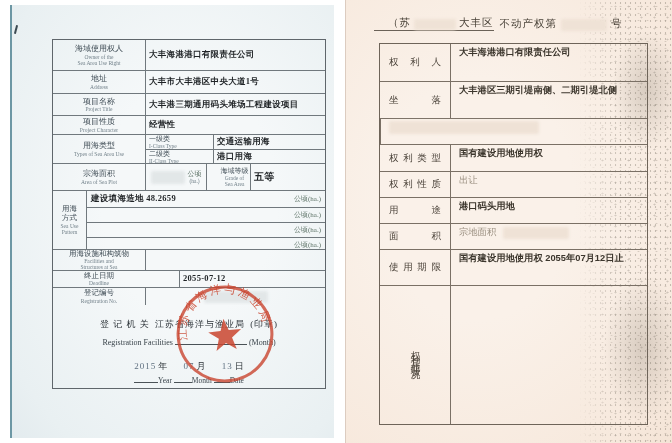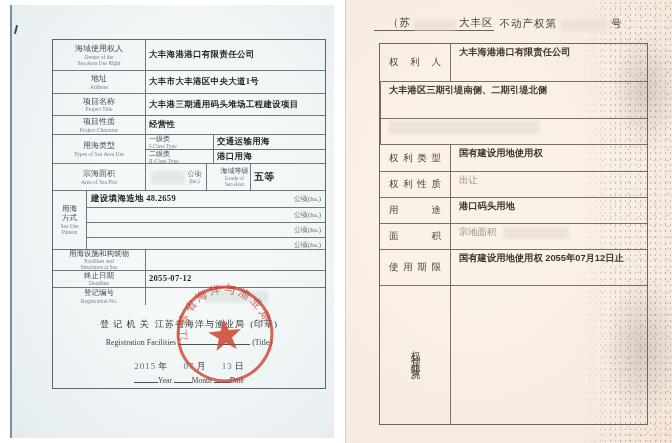--- a/index.html
+++ b/index.html
@@ -33,21 +33,21 @@
   .grow{flex:1;}
   .zh{color:#3e4b54;font-size:8px;}
   .en{color:#72818a;font-size:5.5px;line-height:1.1;}
   .val-txt{color:#1f2326;font-size:8.5px;font-weight:600;letter-spacing:.3px;}
   .sub{display:flex;flex-direction:column;flex:1;}
   .subrow{display:flex;border-top:1px solid #70787d;flex:none;}
   .subrow:first-child{border-top:none;}
   .unit{color:#5e7468;font-size:7px;margin-left:auto;padding-right:4px;align-self:center;}
   .r1{height:30px;}.r2{height:22px;}.r3{height:21px;}.r4{height:18px;}
   .r5{height:28px;}.r6{height:26px;}.r7{height:58px;}
-  .r8{height:20px;}.r9{height:16px;}.r10{height:17px;}
+  .r8{height:20px;}.r9{height:16px;gap:34px;}.r10{height:17px;}
   .h14{height:14px;}.h16{height:16px;}
   .redact{display:inline-block;background:#e6e3de;border-radius:2px;filter:blur(1.6px);vertical-align:middle;}
   .redact-b{background:#e2e7e8;}
   
   .reg{flex:1;position:relative;font-size:9px;color:#2c3338;padding-top:14px;text-align:center;}
   .reg-line1{letter-spacing:1px;}
   .reg-auth{margin:0 2px;}
   .reg-line2{margin-top:7px;font-size:8px;color:#3a444b;}
   .ul{display:inline-block;border-bottom:1px solid #4a5257;height:8px;vertical-align:baseline;}
   .reg-line3{margin-top:13px;font-size:9px;}
@@ -255,21 +255,21 @@
 
     <div class="reg">
       <div class="reg-line1">
         <span>登 记 机 关</span>
         <span class="reg-auth">江苏省海洋与渔业局</span>
         <span>(印章)</span>
       </div>
       <div class="reg-line2">
         <span>Registration Facilities</span>
         <span class="ul" style="width:72px;"></span>
-        <span>(Title)</span>
+        <span>(Month)</span>
       </div>
       <div class="reg-line3">
         <span class="stamp-num">2015</span><span>年</span><span class="date-gap"></span>
         <span class="stamp-num">07</span><span>月</span><span class="date-gap"></span>
         <span class="stamp-num">13</span><span>日</span>
       </div>
       <div class="reg-line4">
         <span class="ul" style="width:24px;"></span><span>Year</span>
         <span class="ul" style="width:18px;"></span><span>Month</span>
         <span class="ul" style="width:16px;"></span><span>Date</span>
@@ -309,20 +309,23 @@
 
     <div class="rrow rr0">
       <div class="rlabel">
           <span class="jus">权利人</span>
         </div>
       <div class="rvalue"><span>大丰海港港口有限责任公司</span></div>
     </div>
 
 
     <div class="rrow rr2">
+      <div class="rlabel">
+          <span class="jus">坐落</span>
+        </div>
       <div class="rvalue"><span>大丰港区三期引堤南侧、二期引堤北侧</span></div>
     </div>
 
     <div class="rrow rr3">
       <div class="rvalue">
         <span class="redact redact-p" style="width:150px;height:13px;"></span>
       </div>
     </div>
 
     <div class="rrow rr4">

